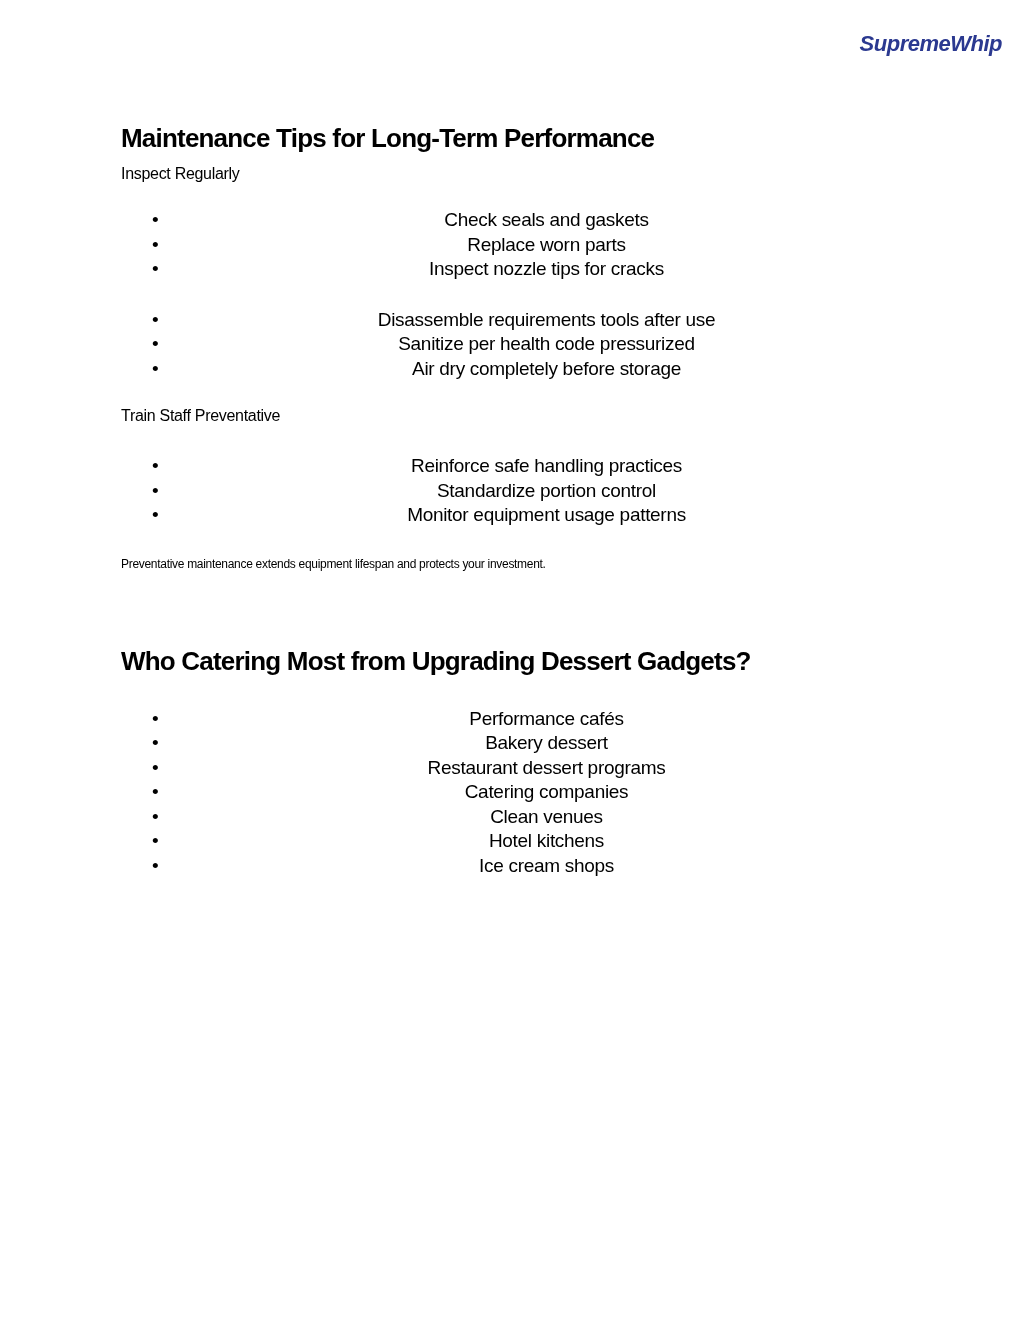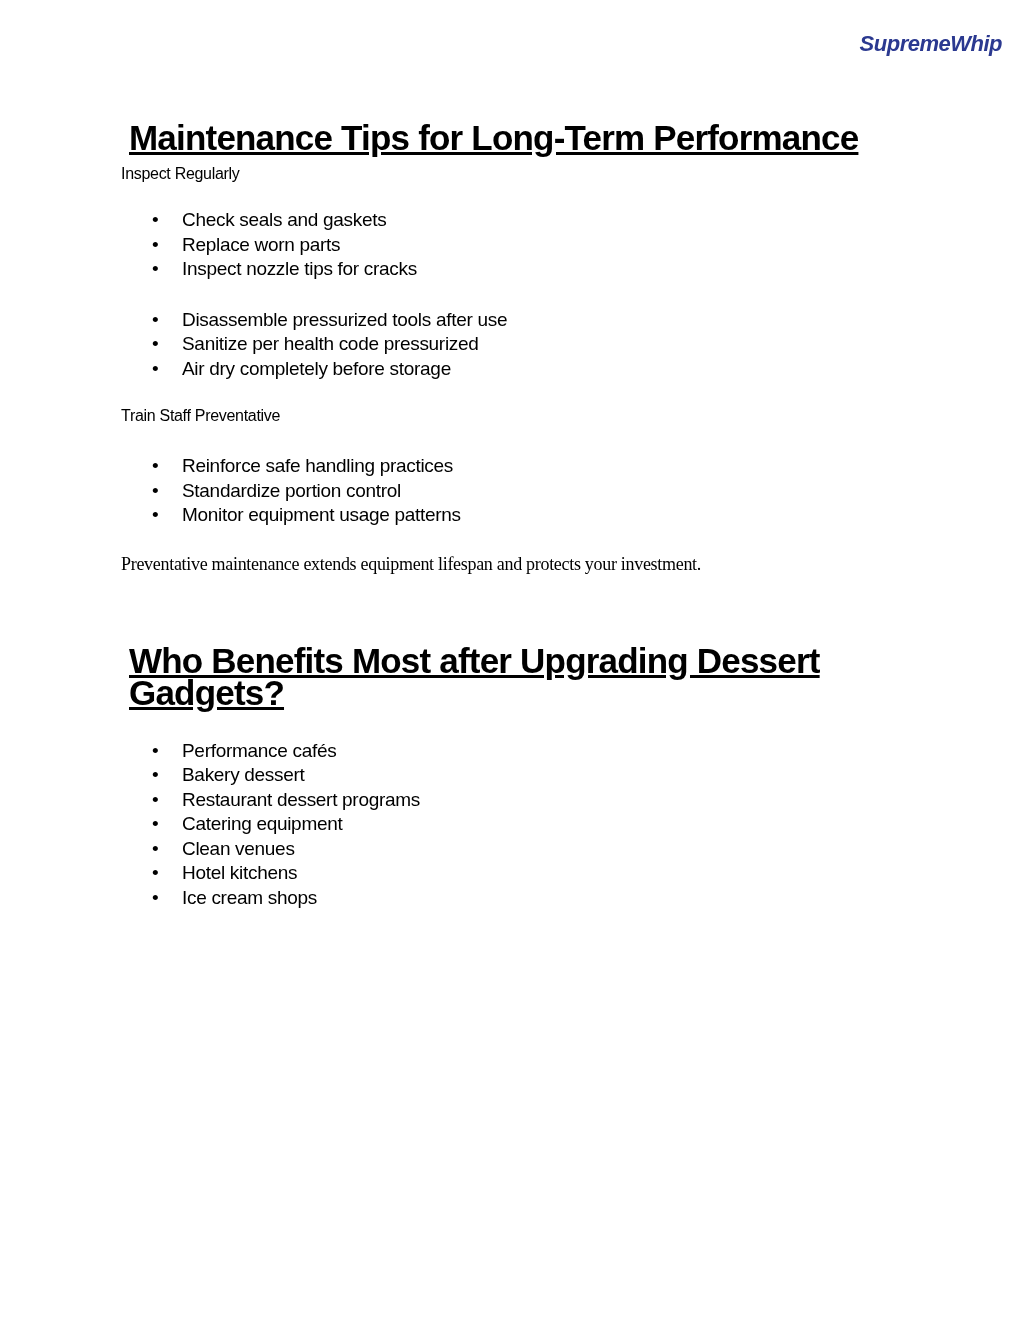--- a/index.html
+++ b/index.html
@@ -26,27 +26,26 @@
     letter-spacing: -0.5px;
     color: #2b3990;
   }
   .doc {
     position: absolute;
     left: 121px;
     top: 0;
     width: 790px;
   }
   .heading {
-    margin: 8px;
-    font-size: 35px;
+    margin: 0;
+    font-size: 26px;
     font-weight: 700;
     letter-spacing: -0.8px;
     line-height: 32px;
     color: #000000;
-    text-decoration: underline;
   }
   .heading-1 {
     margin-top: 122px;
   }
   .heading-2 {
     margin-top: 69px;
   }
   .sub-label {
     margin: 8px 0 0 0;
     font-size: 16px;
@@ -72,27 +71,27 @@
     font-size: 19px;
     letter-spacing: -0.3px;
     line-height: 24.5px;
   }
   .bullet {
     flex: 0 0 30px;
     width: 30px;
   }
   .li-text {
     flex: 1 1 auto;
+    text-align: center;
   }
   .closing-note {
     margin: 24px 0 0 0;
-    font-size: 18px;
+    font-size: 12px;
     letter-spacing: -0.3px;
     line-height: 24px;
-    font-family: Liberation Serif, serif;
   }
 </style>
 </head>
 <body>
 
 <div class="page">
 
   <div class="brand-logo" style="color: rgb(43, 57, 144);">SupremeWhip</div>
 
   <div class="doc">
@@ -111,21 +110,21 @@
       </li>
       <li>
         <span class="bullet">•</span>
         <span class="li-text">Inspect nozzle tips for cracks</span>
       </li>
     </ul>
 
     <ul class="list gap-26">
       <li>
         <span class="bullet">•</span>
-        <span class="li-text">Disassemble pressurized tools after use</span>
+        <span class="li-text">Disassemble requirements tools after use</span>
       </li>
       <li>
         <span class="bullet">•</span>
         <span class="li-text">Sanitize per health code pressurized</span>
       </li>
       <li>
         <span class="bullet">•</span>
         <span class="li-text">Air dry completely before storage</span>
       </li>
     </ul>
@@ -141,38 +140,38 @@
         <span class="li-text">Standardize portion control</span>
       </li>
       <li>
         <span class="bullet">•</span>
         <span class="li-text">Monitor equipment usage patterns</span>
       </li>
     </ul>
 
     <p class="closing-note">Preventative maintenance extends equipment lifespan and protects your investment.</p>
 
-    <h1 class="heading heading-2">Who Benefits Most after Upgrading Dessert Gadgets?</h1>
+    <h1 class="heading heading-2">Who Catering Most from Upgrading Dessert Gadgets?</h1>
 
     <ul class="list gap-30">
       <li>
         <span class="bullet">•</span>
         <span class="li-text">Performance cafés</span>
       </li>
       <li>
         <span class="bullet">•</span>
         <span class="li-text">Bakery dessert</span>
       </li>
       <li>
         <span class="bullet">•</span>
         <span class="li-text">Restaurant dessert programs</span>
       </li>
       <li>
         <span class="bullet">•</span>
-        <span class="li-text">Catering equipment</span>
+        <span class="li-text">Catering companies</span>
       </li>
       <li>
         <span class="bullet">•</span>
         <span class="li-text">Clean venues</span>
       </li>
       <li>
         <span class="bullet">•</span>
         <span class="li-text">Hotel kitchens</span>
       </li>
       <li>

